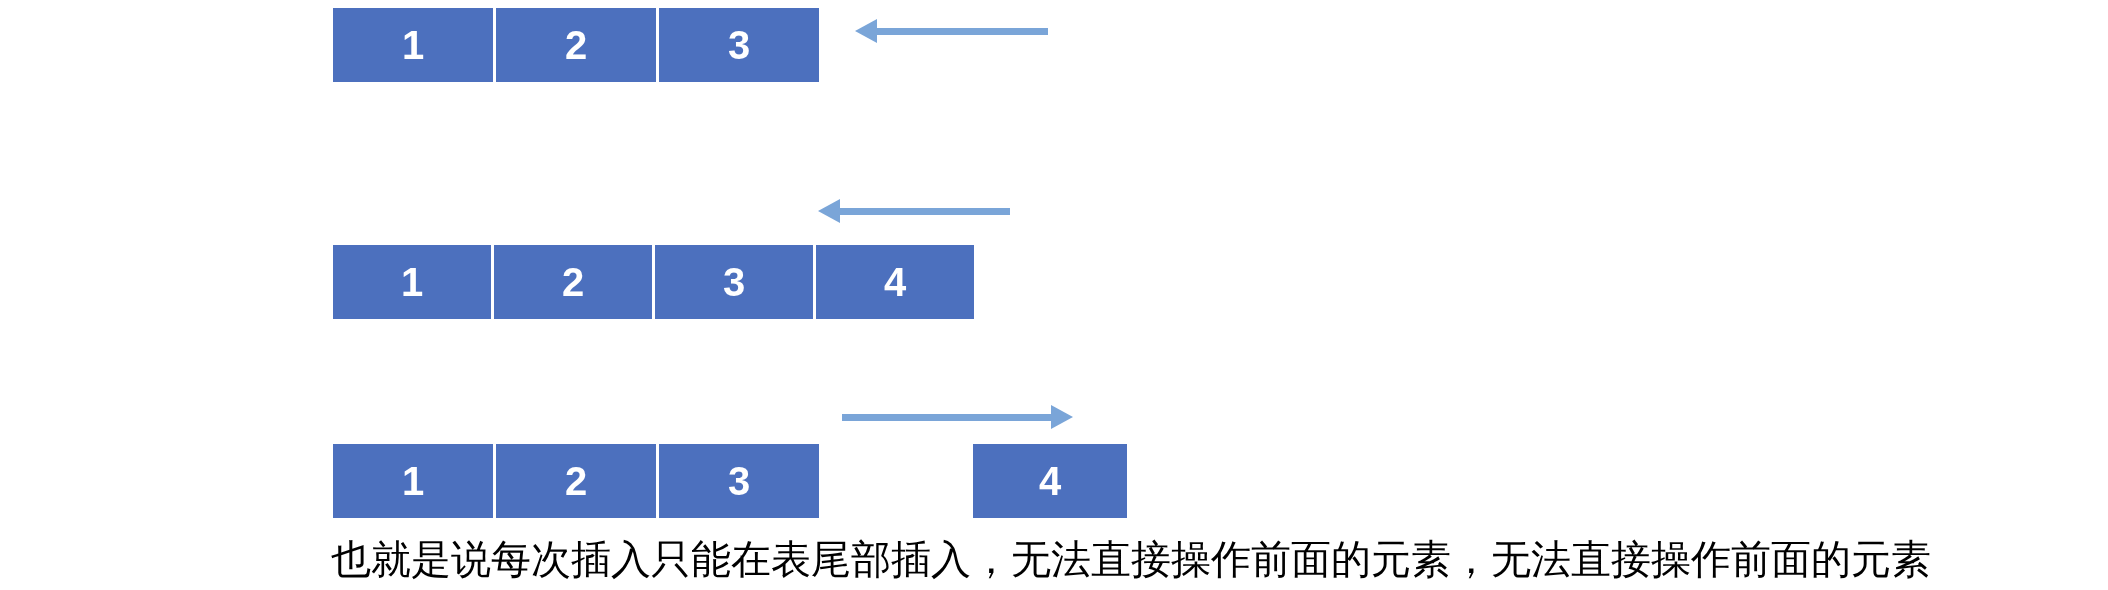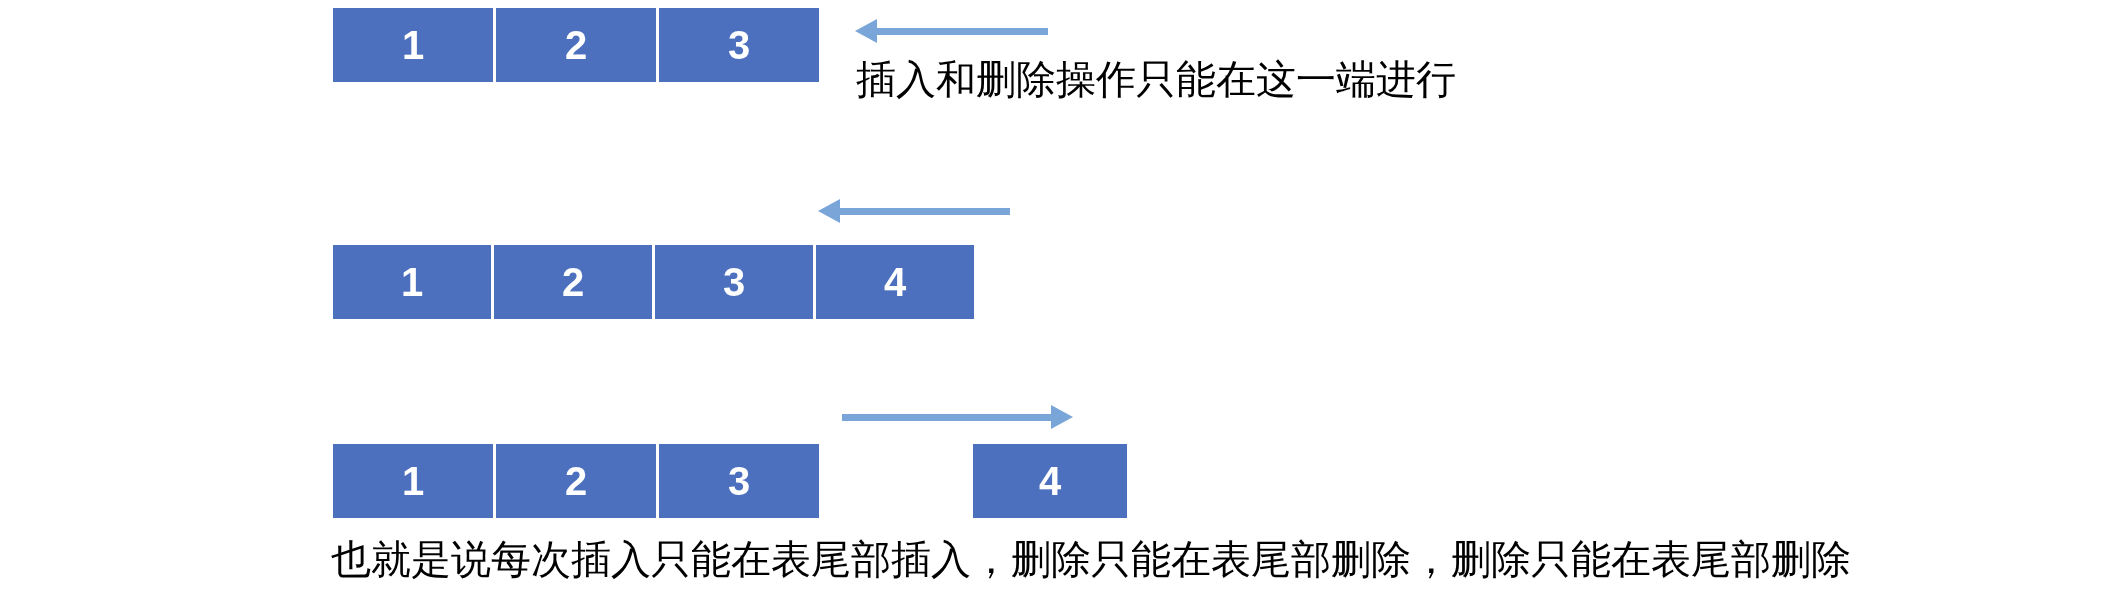--- a/index.html
+++ b/index.html
@@ -67,21 +67,20 @@
     <div class="cell">1</div>
     <div class="cell">2</div>
     <div class="cell">3</div>
   </div>
 
   <div class="arrow" style="left:855px; top:19px; width:193px;">
     <div class="head-left"></div>
     <div class="shaft"></div>
   </div>
 
-  <div class="caption" style="left:856px; top:52px;">插入和删除操作只能在这一端进行</div>
 
   <div class="arrow" style="left:818px; top:199px; width:192px;">
     <div class="head-left"></div>
     <div class="shaft"></div>
   </div>
 
   <div class="array four" style="left:333px; top:245px;">
     <div class="cell">1</div>
     <div class="cell">2</div>
     <div class="cell">3</div>
@@ -94,15 +93,15 @@
   </div>
 
   <div class="array" style="left:333px; top:444px;">
     <div class="cell">1</div>
     <div class="cell">2</div>
     <div class="cell">3</div>
   </div>
 
   <div class="cell detached" style="left:973px; top:444px;">4</div>
 
-  <div class="caption" style="left:331px; top:532px;">也就是说每次插入只能在表尾部插入，删除只能在表尾部删除，删除只能在表尾部删除</div>
+  <div class="caption" style="left:331px; top:532px;">也就是说每次插入只能在表尾部插入，无法直接操作前面的元素，无法直接操作前面的元素</div>
 
 </div>
 
 </body></html>

